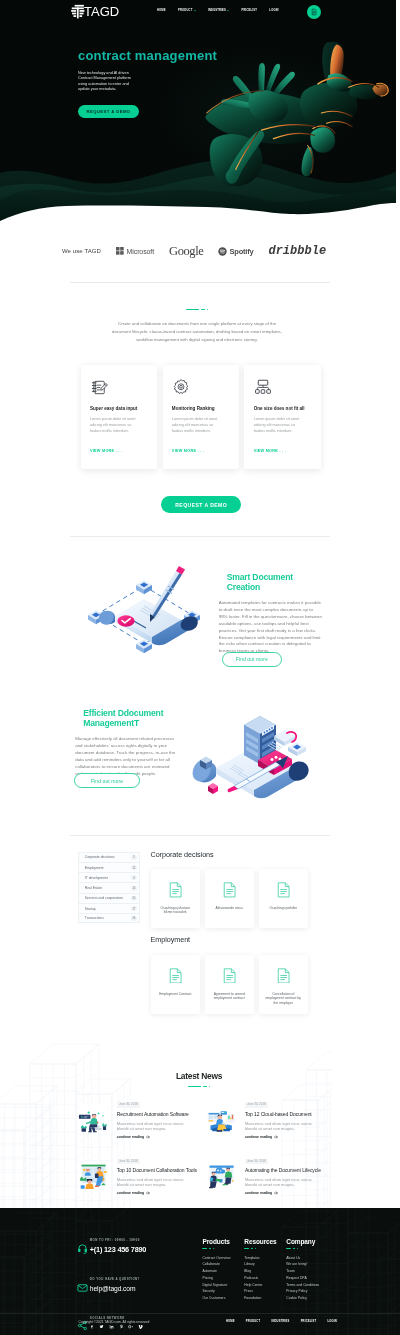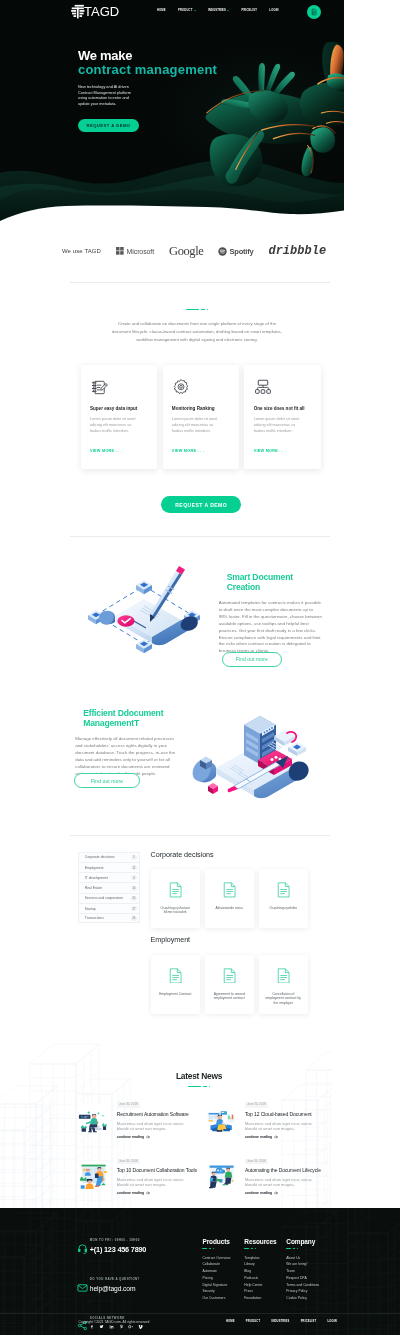--- a/index.html
+++ b/index.html
@@ -6,21 +6,21 @@
 html,body { width:400px; height:1335px; }
 body {
   font-family:"Liberation Sans", sans-serif;
   background:#ffffff;
   overflow:hidden;
   -webkit-font-smoothing:antialiased;
 }
 .page { position:relative; width:400px; height:1335px; }
 
 
-.hero { position:relative; width:344px; height:230px; background:#050a09; overflow:hidden; }
+.hero { position:relative; width:396px; height:230px; background:#050a09; overflow:hidden; }
 .hero-bgsvg { position:absolute; left:0; top:0; width:400px; height:230px; }
 .hero-art { position:absolute; left:205px; top:36px; width:190px; height:154px; z-index:5; }
 .news-bg { position:absolute; left:0; top:0; width:400px; height:166px; }
 .footer-bg { position:absolute; left:0; top:0; width:400px; height:127px; }
 #illus1 { position:absolute; left:82px; top:566px; }
 #illus2 { position:absolute; left:190px; top:712px; }
 .nav { position:absolute; left:0; top:0; width:400px; height:24px; display:flex; align-items:center; z-index:20; }
 .logo { position:absolute; left:70px; top:4px; display:flex; align-items:center; height:15px; }
 .logo-mark { width:15px; height:15px; margin-right:-1px; position:relative; }
 .logo-text { font-size:13px; font-weight:400; color:#ffffff; letter-spacing:0px; line-height:14px; font-family:"Liberation Sans", sans-serif; }
@@ -284,21 +284,20 @@
         </div>
       <a class="nav-cta">
         <svg viewBox="0 0 24 24" width="8" height="8">
           <path d="M6.5 3.5h8l3.5 3.5v13.5h-11.5z" fill="none" stroke="#04342a" stroke-width="1.8" stroke-linejoin="round"></path>
           <path d="M9 10h6M9 13.5h6M9 17h3.5" stroke="#04342a" stroke-width="1.6" stroke-linecap="round"></path>
         </svg>
       </a>
     </nav>
 
     <div class="hero-copy">
-      <div class="h1a">We make</div>
       <div class="h1b">contract management</div>
       <p class="hero-sub">New technology and AI driven Contract Management platform using automation to enter and update your metadata.</p>
       <a class="hero-btn">REQUEST A DEMO</a>
     </div>
   </section>
 
   <div class="logos">
     <span class="l l-weuse">We use TAGD</span>
     <span class="l l-ms">
       <svg width="8" height="8" viewBox="0 0 10 10">

